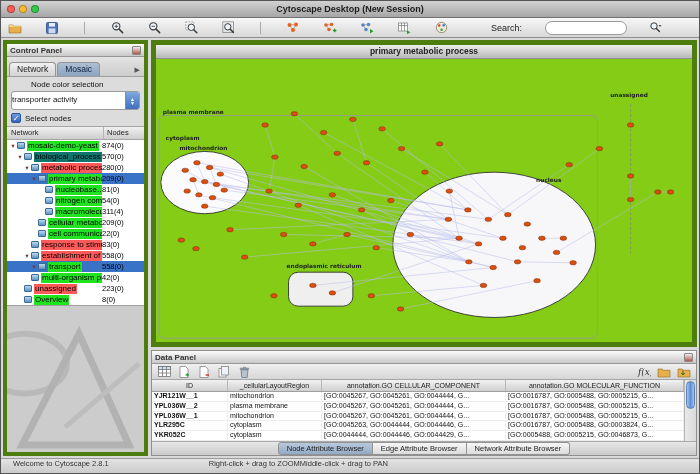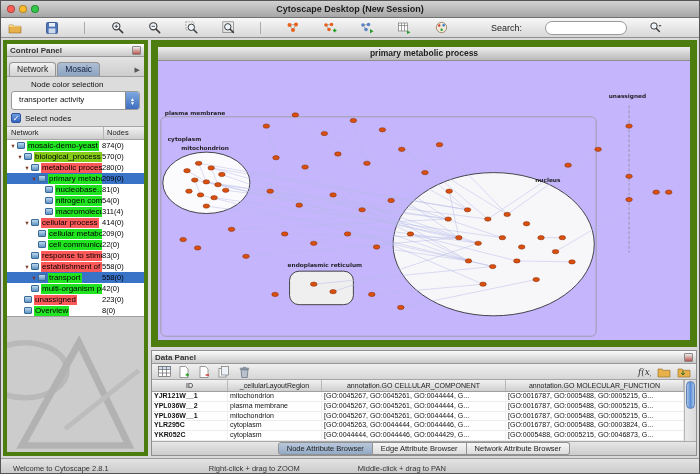--- a/index.html
+++ b/index.html
@@ -22,40 +22,40 @@
   .cpanel{width:137px;flex:none;display:flex;flex-direction:column;border:4px solid #4d7c0f;background:#dcdcdc;min-height:0;}
   .phead{height:12px;flex:none;display:flex;align-items:center;justify-content:space-between;padding:0 3px;background:linear-gradient(#fbfbfb,#c9c9c9);border-bottom:1px solid #979797;}
   .phead .t{font-size:8px;font-weight:bold;color:#333;}
   .float-btn{width:7px;height:7px;border:1px solid #888;background:linear-gradient(#eee,#b9554f);border-radius:1px;}
   .cp-tabs{height:17px;flex:none;display:flex;align-items:flex-end;background:linear-gradient(#e3e3e3,#cdcdcd);border-bottom:1px solid #9e9e9e;padding:2px 2px 0 2px;gap:1px;}
   .cp-tab{font-size:8.5px;padding:1px 7px 2px;border:1px solid #949494;border-bottom:none;border-radius:4px 4px 0 0;background:linear-gradient(#f2f2f2,#d2d2d2);color:#222;}
   .cp-tab.sel{background:linear-gradient(#aebfd4,#8ba3c0);color:#102040;}
   .tab-scroll{margin-left:auto;font-size:7px;color:#555;padding:0 2px 2px;}
   .cp-row{font-size:8px;color:#111;padding:3px 4px 1px;flex:none;margin-left:20px;}
   .combo{margin:1px 4px 3px;height:17px;flex:none;display:flex;border:1px solid #9a9a9a;border-radius:3px;background:#fff;overflow:hidden;}
-  .combo .val{flex:1;font-size:8px;padding:3px 7px 0;white-space:nowrap;overflow:hidden;color:#111;}
+  .combo .val{flex:1;font-size:8px;padding:3px 0 0;white-space:nowrap;overflow:hidden;color:#111;}
   .combo .btn{width:13px;background:linear-gradient(#7fa8e0,#3e6fc0);display:flex;flex-direction:column;align-items:center;justify-content:center;color:#fff;font-size:5px;line-height:4px;border-left:1px solid #8a8a8a;}
   .check-row{display:flex;align-items:center;gap:4px;padding:0 4px 3px;flex:none;}
   .checkbox{width:10px;height:10px;border-radius:2px;background:linear-gradient(#6f9ce0,#3465bd);border:1px solid #2c55a0;color:#fff;font-size:8px;line-height:9px;text-align:center;box-sizing:border-box;}
   .check-lbl{font-size:8px;color:#111;}
   .tree-head{height:12px;flex:none;display:flex;background:linear-gradient(#f1f1f1,#cdcdcd);border-top:1px solid #a5a5a5;border-bottom:1px solid #a5a5a5;font-size:7.5px;color:#222;line-height:11px;}
   .tree-head .c1h{width:92px;padding-left:4px;border-right:1px solid #b5b5b5;}
   .tree-head .c2h{flex:1;padding-left:3px;}
   .tree{flex:none;background:#fff;overflow:hidden;}
   .tree-row{height:11px;display:flex;align-items:center;font-size:8px;padding-right:1px;}
   .tree-row .arr{width:8px;flex:none;font-size:5.5px;color:#7c3526;text-align:center;}
   .tree-row .nicon{width:8px;height:7px;flex:none;margin-right:2px;background:linear-gradient(#bcd8ef,#5f93c3);border:1px solid #3a6a96;border-radius:1px;box-sizing:border-box;}
   .tree-row .wrap{flex:1;overflow:hidden;white-space:nowrap;min-width:0;}
   .chip{display:inline-block;padding:0 1px;line-height:10px;color:#000;text-align:center;}
   .tree-row .cnt{width:41px;flex:none;text-align:left;font-size:7.5px;color:#000;}
   .thumb{flex:1;background:linear-gradient(#d8d8d8,#c2c2c2);border-top:1px solid #a0a0a0;min-height:0;}
   .thumb svg{width:100%;height:100%;display:block;}
   
   .rcol{flex:1;display:flex;flex-direction:column;gap:3px;min-width:0;min-height:0;}
-  .netframe{flex:1;display:flex;flex-direction:column;border:7px solid #4d7c0f;background:#c4b5fd;min-height:0;}
+  .netframe{flex:1;display:flex;flex-direction:column;border:5px solid #4d7c0f;background:#84cc16;min-height:0;}
   .nf-title{height:13px;flex:none;background:linear-gradient(#ededed,#b9b9b9);border-bottom:1px solid #8f8f8f;text-align:center;font-size:8.5px;font-weight:bold;color:#222;line-height:13px;}
   .nf-canvas{flex:1;min-height:0;}
   .nf-canvas svg{width:100%;height:100%;display:block;}
   
   .dpanel{height:104px;flex:none;display:flex;flex-direction:column;border:1px solid #8f8f8f;background:#dcdcdc;}
   .dp-toolbar{height:15px;flex:none;display:flex;align-items:center;gap:2px;padding:0 3px;background:linear-gradient(#f0f0f0,#d6d6d6);border-bottom:1px solid #a5a5a5;}
   .dp-sp{flex:1;}
   .dtable{flex:1;display:flex;min-height:0;background:#fff;}
   .tbl{flex:1;min-width:0;display:flex;flex-direction:column;}
   .thead{height:11px;flex:none;display:flex;background:linear-gradient(#f2f2f2,#cfcfcf);border-bottom:1px solid #9f9f9f;}
@@ -69,24 +69,24 @@
   .c3{flex:1;min-width:0;}
   .td.c0{font-weight:bold;}
   .vscroll{width:11px;flex:none;background:linear-gradient(90deg,#e9e9e9,#dadada);border-left:1px solid #b5b5b5;position:relative;}
   .vthumb{position:absolute;top:1px;left:1px;right:1px;height:26px;border-radius:5px;background:linear-gradient(90deg,#a8c4ea,#5b8ed6,#a8c4ea);border:1px solid #5c7fb4;}
   .dp-tabs{height:13px;flex:none;display:flex;align-items:center;justify-content:center;background:linear-gradient(#e6e6e6,#cccccc);border-top:1px solid #aaa;}
   .dp-tab{font-size:7.5px;padding:0 8px;line-height:11px;border:1px solid #929292;border-left:none;background:linear-gradient(#f6f6f6,#dcdcdc);color:#222;}
   .dp-tab:first-child{border-left:1px solid #929292;border-radius:3px 0 0 3px;}
   .dp-tab:last-child{border-radius:0 3px 3px 0;}
   .dp-tab.sel{background:linear-gradient(#b9c8dc,#93aac6);}
   
-  .statusbar{height:14px;flex:none;display:flex;align-items:flex-end;background:linear-gradient(#e3e3e3,#cbcbcb);border-top:1px solid #9a9a9a;font-size:7.5px;color:#333;}
+  .statusbar{height:14px;flex:none;display:flex;align-items:flex-start;background:linear-gradient(#e3e3e3,#cbcbcb);border-top:1px solid #9a9a9a;font-size:7.5px;color:#333;}
   .statusbar .s1{margin-left:12px;}
   .statusbar .s2{margin-left:100px;}
-  .statusbar .s3{margin-left:58px;}
+  .statusbar .s3{}
 </style>
 </head>
 <body>
 
 <div class="window">
 
   <div class="titlebar">
     <div class="lights">
       <span class="light red"></span>
       <span class="light yellow"></span>
@@ -229,21 +229,21 @@
       <div class="tree">
           <div class="tree-row" style="padding-left: 2px;">
             <span class="arr">▼</span>
             <span class="nicon"></span>
             <span class="wrap"><span class="chip" style="background: rgb(33, 228, 33);">mosaic-demo-yeast</span></span>
             <span class="cnt">874(0)</span>
           </div>
           <div class="tree-row" style="padding-left: 9px;">
             <span class="arr">▼</span>
             <span class="nicon"></span>
-            <span class="wrap"><span class="chip" style="background: #84cc16;">biological_process</span></span>
+            <span class="wrap"><span class="chip" style="background: #0f766e;">biological_process</span></span>
             <span class="cnt">570(0)</span>
           </div>
           <div class="tree-row" style="padding-left: 16px;">
             <span class="arr">▼</span>
             <span class="nicon"></span>
             <span class="wrap"><span class="chip" style="background: rgb(255, 90, 90);">metabolic process</span></span>
             <span class="cnt">280(0)</span>
           </div>
           <div class="tree-row" style="padding-left: 23px; background: rgb(57, 115, 200);">
             <span class="arr">▼</span>
@@ -261,26 +261,20 @@
             <span class="arr"></span>
             <span class="nicon"></span>
             <span class="wrap"><span class="chip" style="background: rgb(33, 228, 33);">nitrogen compo...</span></span>
             <span class="cnt">54(0)</span>
           </div>
           <div class="tree-row" style="padding-left: 30px;">
             <span class="arr"></span>
             <span class="nicon"></span>
             <span class="wrap"><span class="chip" style="background: rgb(33, 228, 33);">macromolecule...</span></span>
             <span class="cnt">311(4)</span>
-          </div>
-          <div class="tree-row" style="padding-left: 16px;">
-            <span class="arr">▼</span>
-            <span class="nicon"></span>
-            <span class="wrap"><span class="chip" style="background: rgb(255, 90, 90);">cellular process</span></span>
-            <span class="cnt">414(0)</span>
           </div>
           <div class="tree-row" style="padding-left: 23px;">
             <span class="arr"></span>
             <span class="nicon"></span>
             <span class="wrap"><span class="chip" style="background: rgb(33, 228, 33);">cellular metabo...</span></span>
             <span class="cnt">209(0)</span>
           </div>
           <div class="tree-row" style="padding-left: 23px;">
             <span class="arr"></span>
             <span class="nicon"></span>

